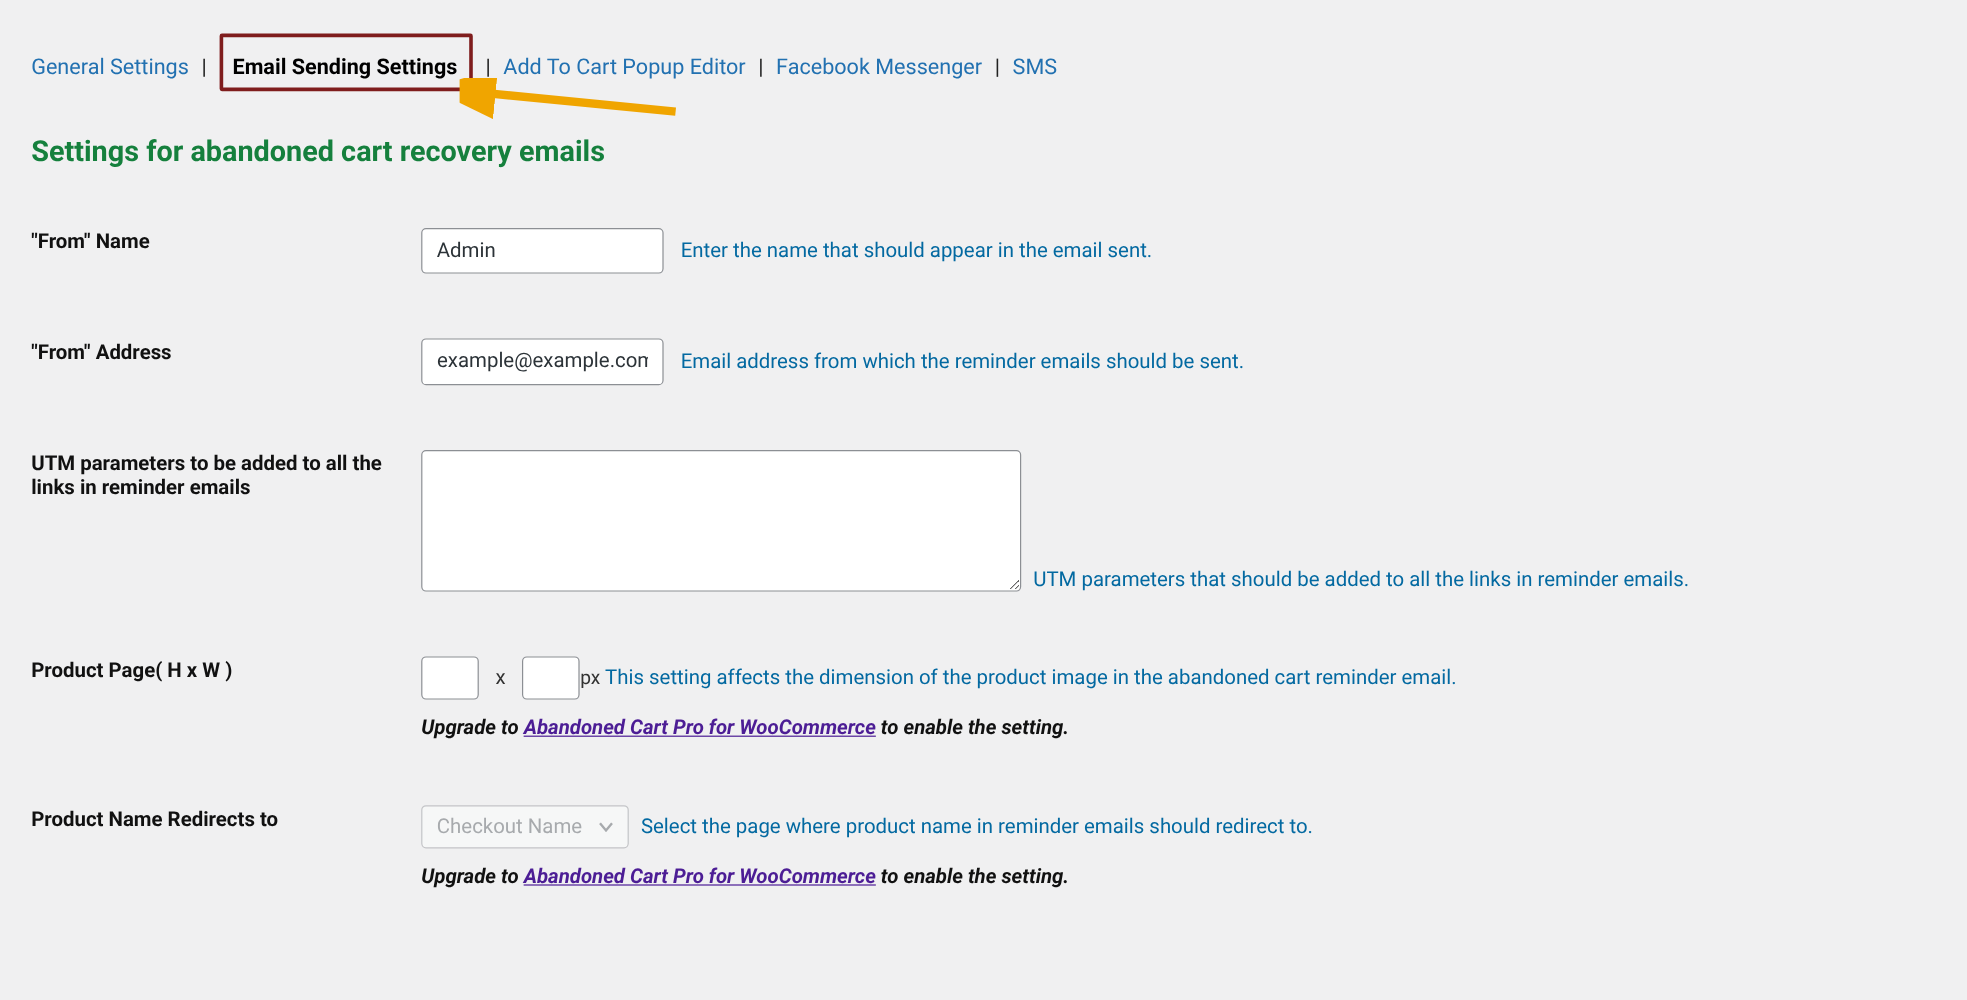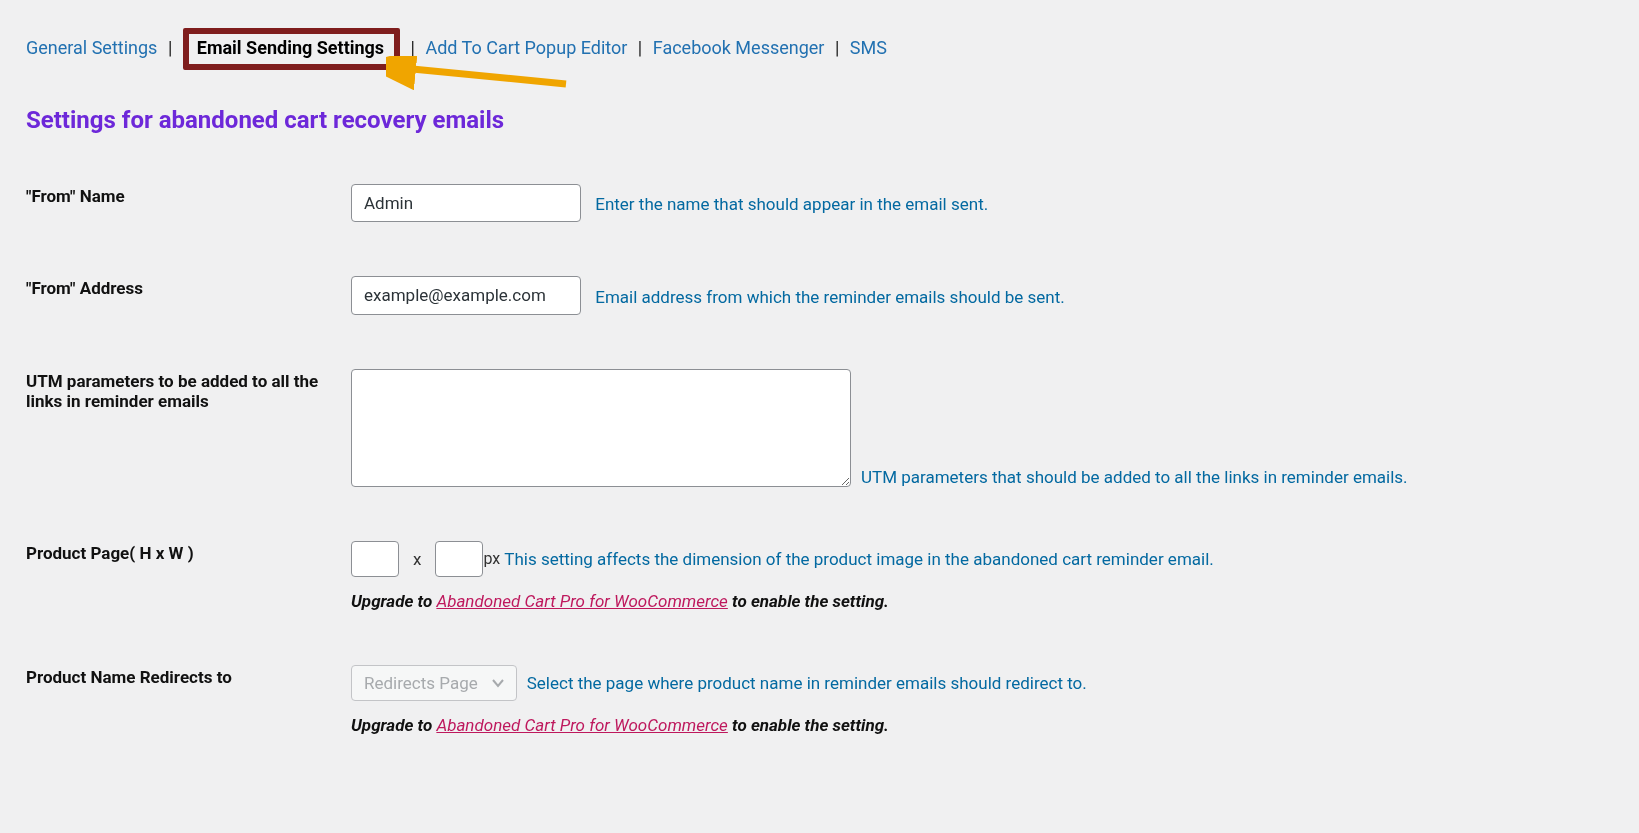--- a/index.html
+++ b/index.html
@@ -27,43 +27,43 @@
   }
   .tabnav .sep {
     color: #222;
     margin: 0 6px;
   }
   .tabnav .active {
     color: #000;
     font-weight: 700;
   }
   .highlight-box {
-    border: 6px solid #7f1d1d;
-    padding: 4px 10px 6px 8px;
+    border: 3px solid #7f1d1d;
+    padding: 16px 10px 6px 8px;
     display: inline-block;
     border-radius: 2px;
     position: relative;
     line-height: 1.1;
   }
   .arrow-wrap {
     position: absolute;
     left: 100%;
     top: 100%;
     width: 220px;
     height: 40px;
     pointer-events: none;
     overflow: visible;
     margin-left: -8px;
     margin-top: -8px;
   }
   h2.page-title {
     font-size: 24px;
     font-weight: 700;
     margin: 36px 0 28px 0;
-    color: #6d28d9;
+    color: #15803d;
   }
   .form-table {
     border-collapse: collapse;
     width: 100%;
   }
   .form-table th {
     text-align: left;
     vertical-align: top;
     padding: 24px 20px 32px 0;
     font-size: 17px;
@@ -77,21 +77,21 @@
     font-size: 17px;
     color: #444;
   }
   .input-text {
     font-family: inherit;
     font-size: 17px;
     color: #2c3338;
     padding: 8px 12px;
     border: 1px solid #8c8f94;
     border-radius: 4px;
-    width: 230px;
+    width: 202px;
     background: #fff;
     box-sizing: border-box;
     line-height: 1.2;
   }
   .input-small {
     font-family: inherit;
     font-size: 17px;
     padding: 6px 8px;
     border: 1px solid #8c8f94;
     border-radius: 4px;
@@ -124,24 +124,24 @@
   .dim-sep { margin: 0 14px; font-size: 17px; color: #333; }
   .px-label { font-size: 16px; color: #333; }
   .upgrade-line {
     margin-top: 14px;
     font-size: 17px;
     font-style: italic;
     font-weight: 700;
     color: #111;
   }
   .upgrade-line a {
-    color: #be185d;
+    color: #4c1d95;
     text-decoration: underline;
     font-style: italic;
-    font-weight: 400;
+    font-weight: 700;
   }
   .select-disabled {
     display: inline-flex;
     align-items: center;
     border: 1px solid #c3c4c7;
     background: #f6f7f7;
     color: #a7aaad;
     padding: 7px 10px 7px 12px;
     border-radius: 4px;
     font-size: 17px;
@@ -230,21 +230,21 @@
           <span>Upgrade to </span><a>Abandoned Cart Pro for WooCommerce</a><span> to enable the setting.</span>
         </div>
       </td>
     </tr>
 
     <tr>
       <th>Product Name Redirects to</th>
       <td>
         <div class="row-inline" style="align-items:center;">
           <div class="select-disabled">
-            <span>Redirects Page</span>
+            <span>Checkout Name</span>
             <span class="chev">
               <svg width="16" height="16" viewBox="0 0 16 16">
                     <path d="M3 5 L8 11 L13 5" fill="none" stroke="#a7aaad" stroke-width="2"></path>
                   </svg>
             </span>
           </div>
           <span class="help">Select the page where product name in reminder emails should redirect to.</span>
         </div>
         <div class="upgrade-line">
           <span>Upgrade to </span><a>Abandoned Cart Pro for WooCommerce</a><span> to enable the setting.</span>

